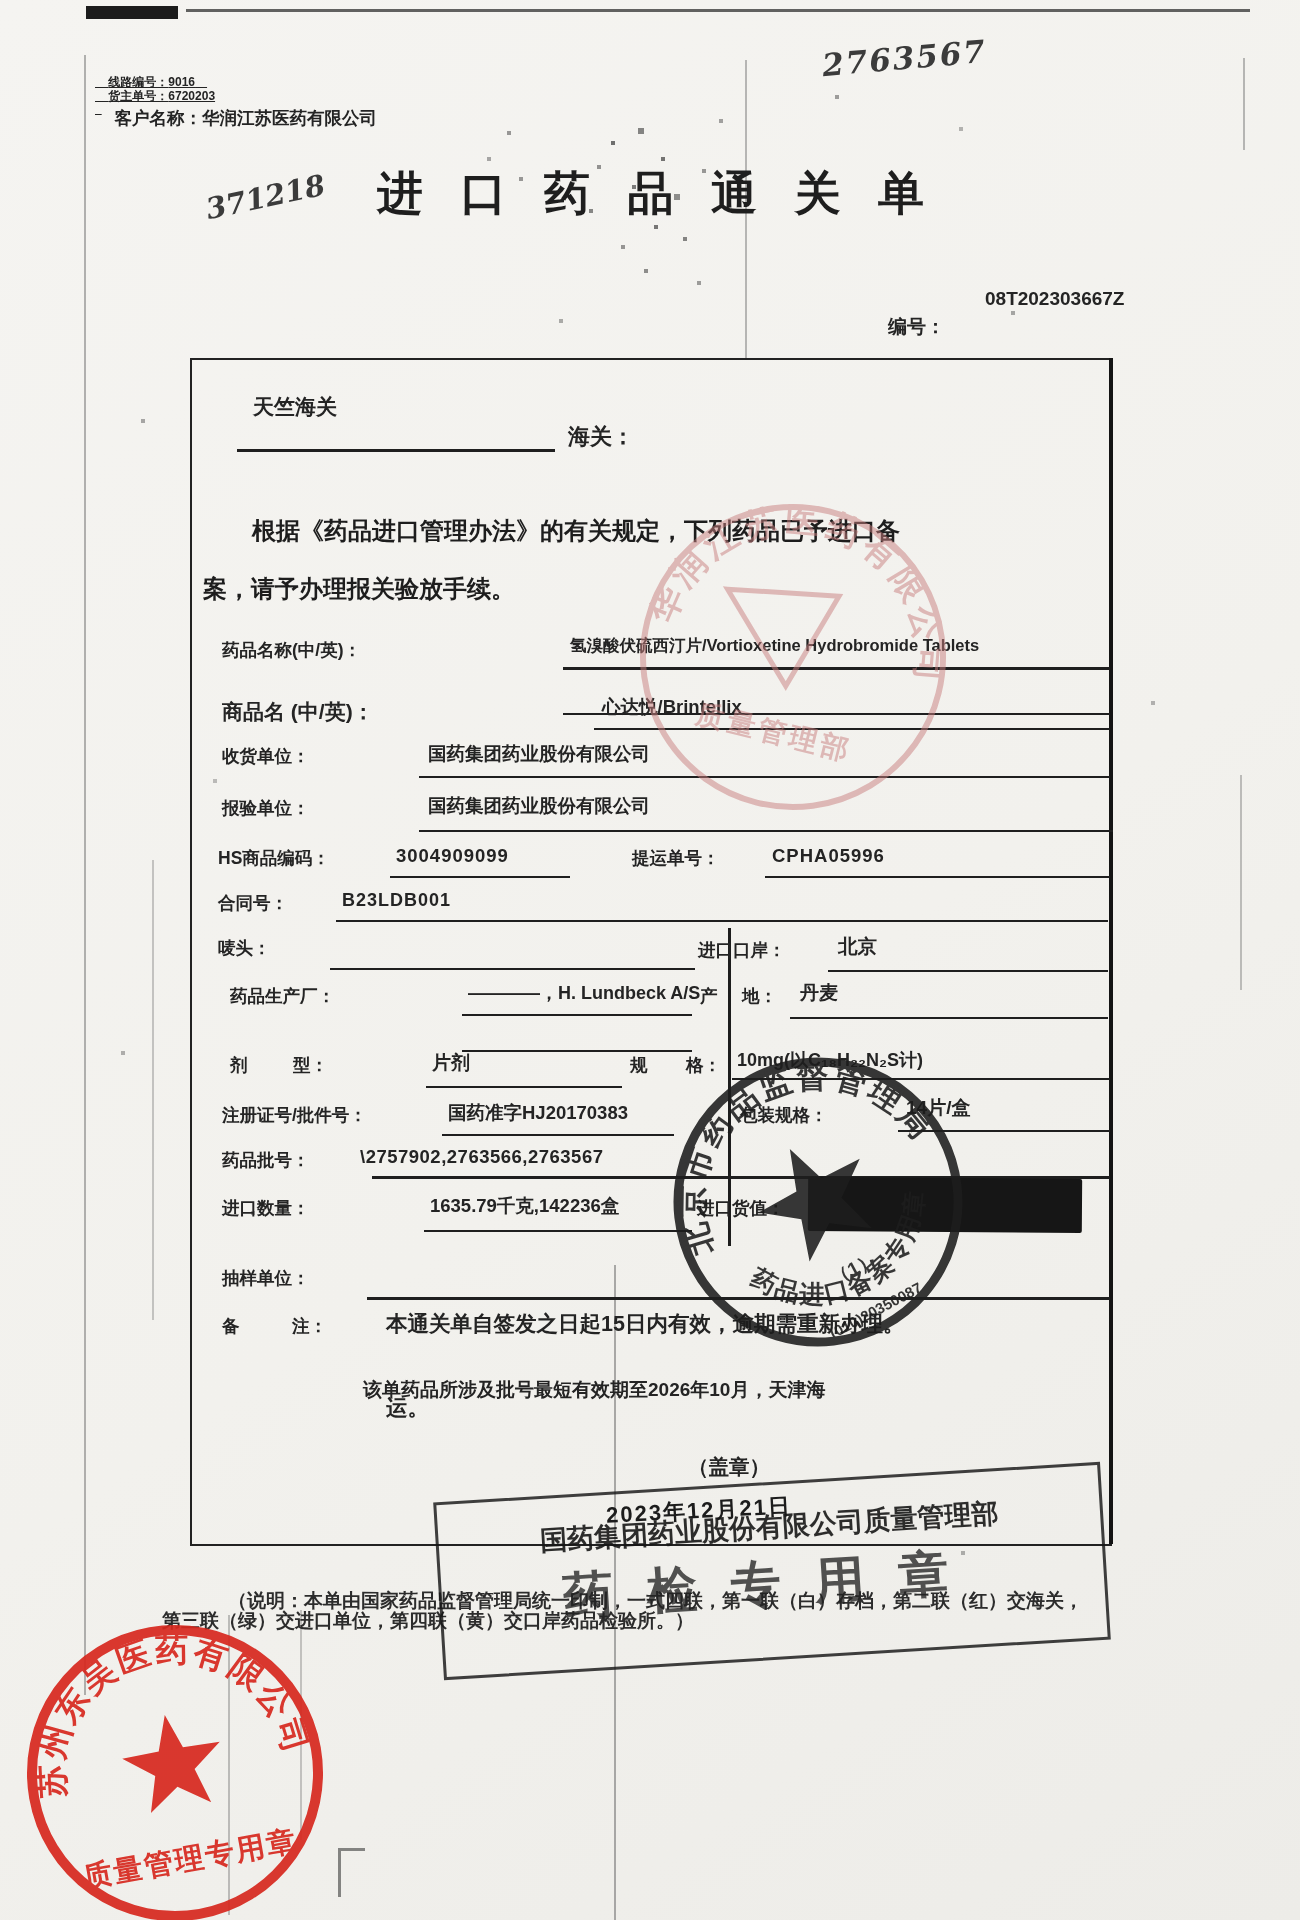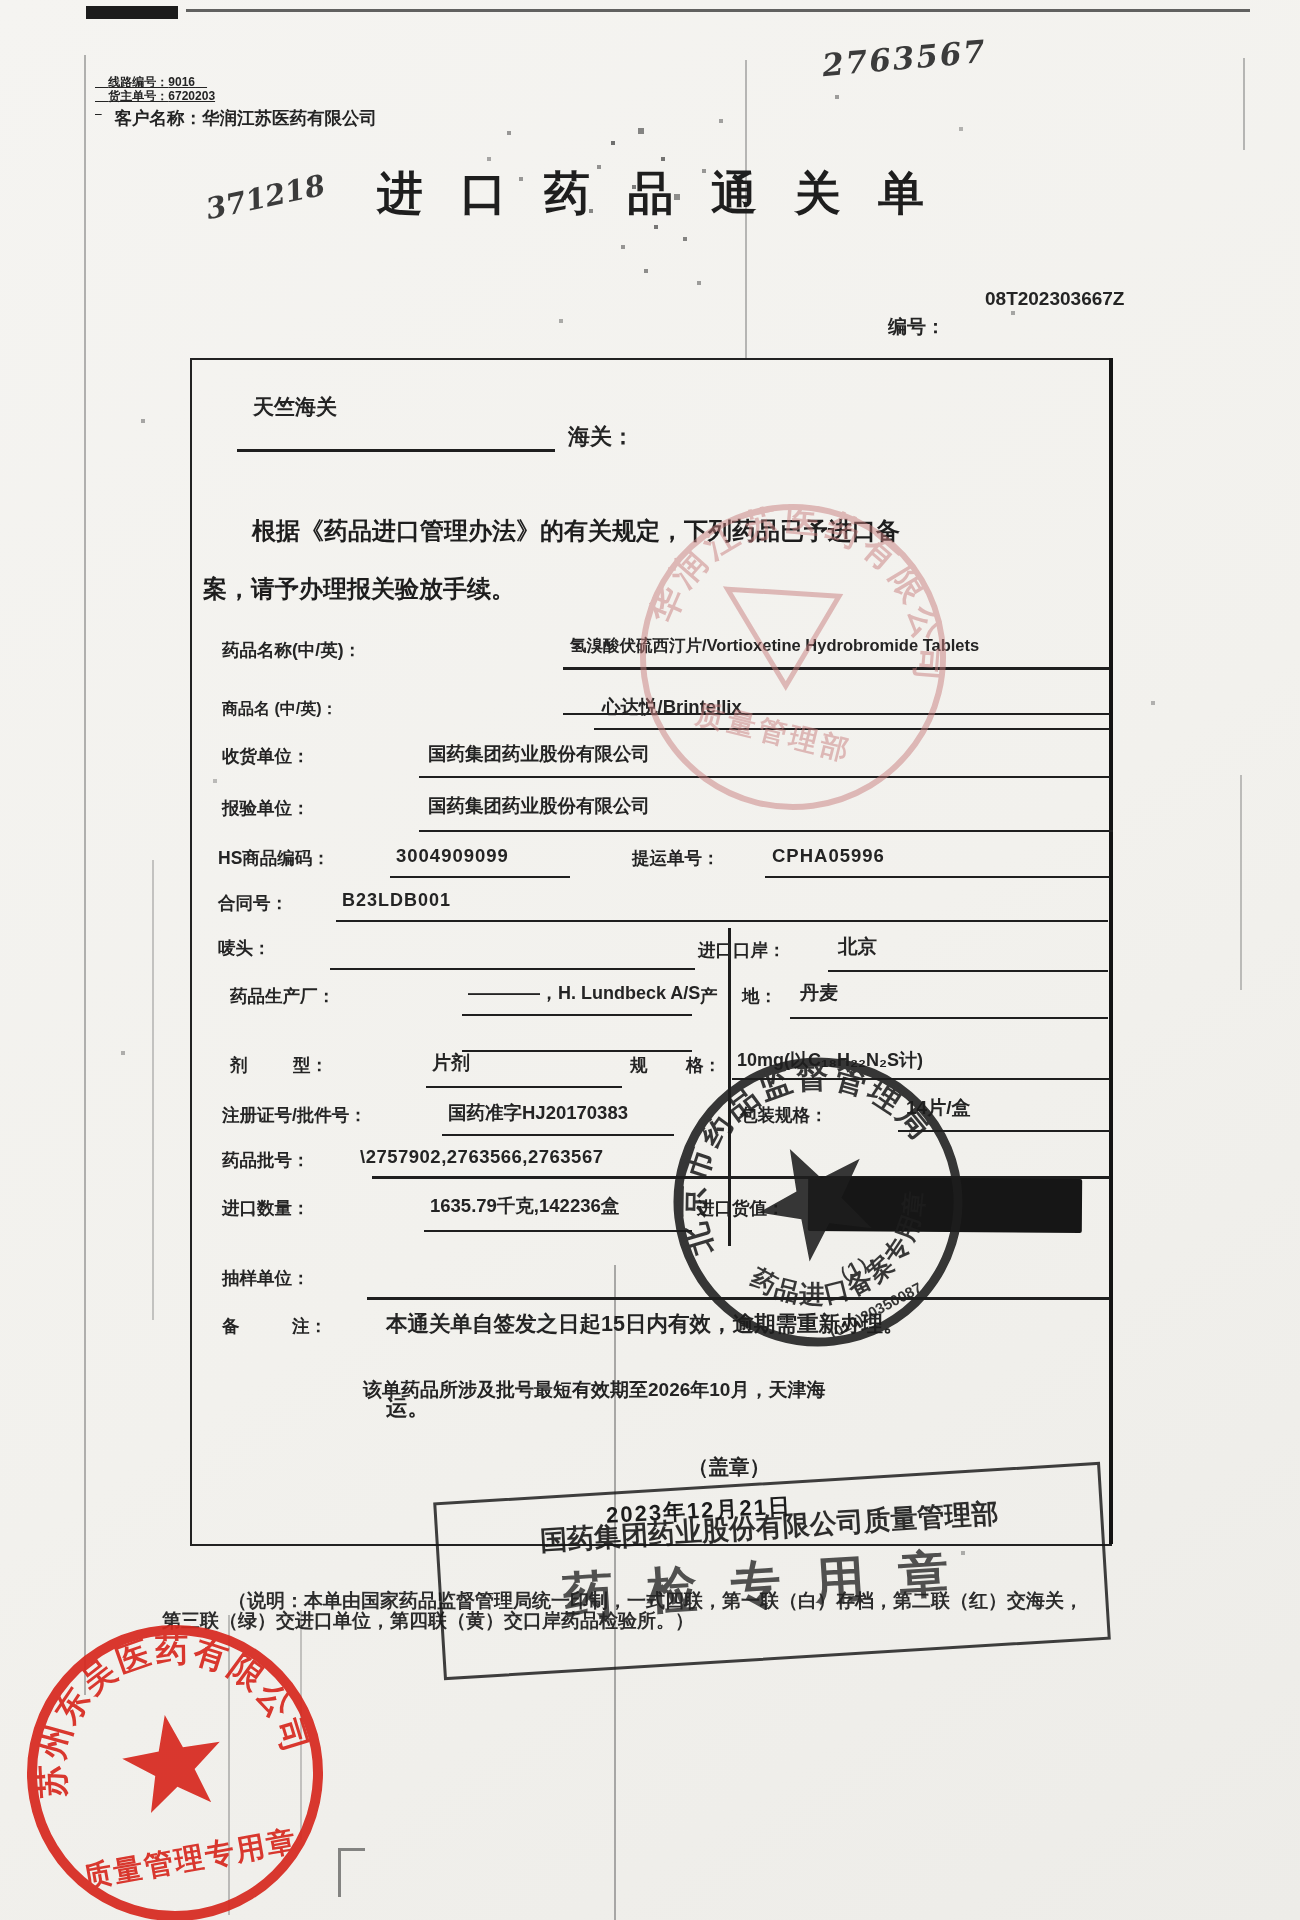--- a/index.html
+++ b/index.html
@@ -78,21 +78,21 @@
   <div class="t" style="left:568px;top:424px;font-size:22px;">海关：</div>
 
   <div class="t" style="left:252px;top:517px;font-size:24px;color:#1d1d1d;">根据《药品进口管理办法》的有关规定，下列药品已予进口备</div>
   <div class="t" style="left:203px;top:575px;font-size:24px;color:#1d1d1d;">案，请予办理报关验放手续。</div>
 
   <div class="t" style="left:222px;top:640px;font-size:17.5px;">药品名称(中/英)：</div>
   <div class="t" style="left:570px;top:636px;font-size:16.5px;">氢溴酸伏硫西汀片/Vortioxetine Hydrobromide Tablets</div>
   <div class="ul" style="left:563px;top:667px;width:547px;height:2.6px;"></div>
   <div class="ul" style="left:563px;top:713px;width:547px;"></div>
 
-  <div class="t" style="left:222px;top:700px;font-size:16px;">商品名 (中/英)：</div>
+  <div class="t" style="left:222px;top:700px;font-size:21px;">商品名 (中/英)：</div>
   <div class="t" style="left:602px;top:696px;font-size:18.5px;">心达悦/Brintellix</div>
   <div class="ul" style="left:594px;top:728px;width:516px;"></div>
 
   <div class="t" style="left:222px;top:746px;font-size:17.5px;">收货单位：</div>
   <div class="t" style="left:428px;top:743px;font-size:18.5px;">国药集团药业股份有限公司</div>
   <div class="ul" style="left:419px;top:776px;width:691px;"></div>
 
   <div class="t" style="left:222px;top:798px;font-size:17.5px;">报验单位：</div>
   <div class="t" style="left:428px;top:795px;font-size:18.5px;">国药集团药业股份有限公司</div>
   <div class="ul" style="left:419px;top:830px;width:694px;"></div>

